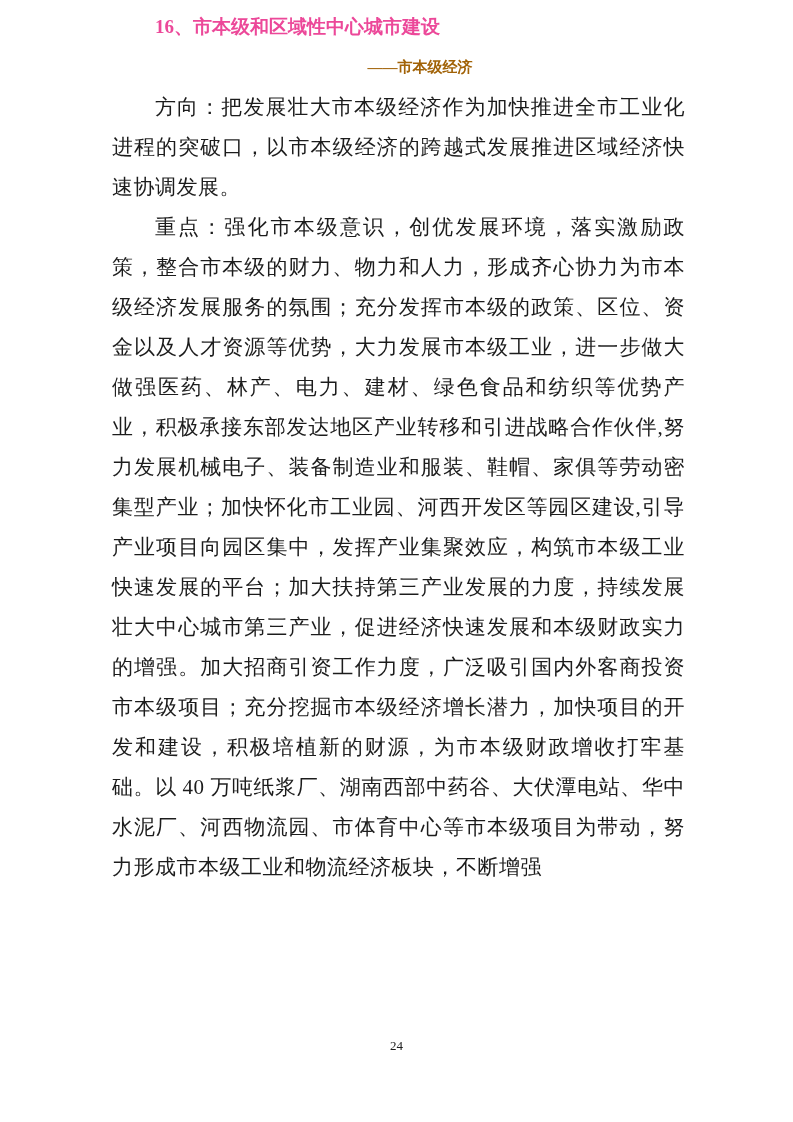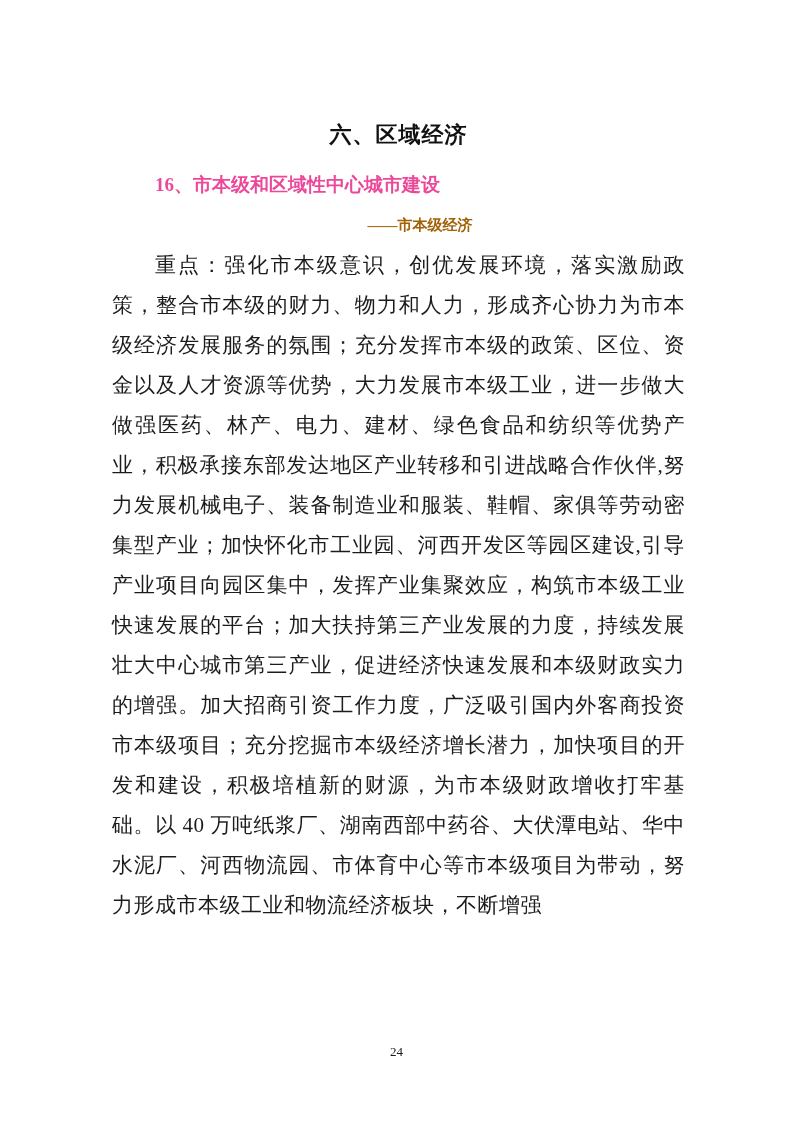--- a/index.html
+++ b/index.html
@@ -50,34 +50,34 @@
     line-height: 40px;
     text-align: justify;
     text-justify: inter-character;
     text-indent: 43px;
     letter-spacing: 0.5px;
     color: #1c1c1c;
   }
   .page-number {
     position: absolute;
     left: 0;
-    bottom: 62px;
+    bottom: 68px;
     width: 793px;
     text-align: center;
     font-size: 13px;
     color: #1c1c1c;
   }
 </style>
 </head>
 <body>
 
 <div class="page">
-  <h1 class="doc-title">六、区域经济</h1>
 
   <h2 class="section-heading">16、市本级和区域性中心城市建设</h2>
 
   <h3 class="sub-heading">——市本级经济</h3>
 
+  <p class="para">方向：把发展壮大市本级经济作为加快推进全市工业化进程的突破口，以市本级经济的跨越式发展推进区域经济快速协调发展。</p>
 
   <p class="para">重点：强化市本级意识，创优发展环境，落实激励政策，整合市本级的财力、物力和人力，形成齐心协力为市本级经济发展服务的氛围；充分发挥市本级的政策、区位、资金以及人才资源等优势，大力发展市本级工业，进一步做大做强医药、林产、电力、建材、绿色食品和纺织等优势产业，积极承接东部发达地区产业转移和引进战略合作伙伴,努力发展机械电子、装备制造业和服装、鞋帽、家俱等劳动密集型产业；加快怀化市工业园、河西开发区等园区建设,引导产业项目向园区集中，发挥产业集聚效应，构筑市本级工业快速发展的平台；加大扶持第三产业发展的力度，持续发展壮大中心城市第三产业，促进经济快速发展和本级财政实力的增强。加大招商引资工作力度，广泛吸引国内外客商投资市本级项目；充分挖掘市本级经济增长潜力，加快项目的开发和建设，积极培植新的财源，为市本级财政增收打牢基础。以 40 万吨纸浆厂、湖南西部中药谷、大伏潭电站、华中水泥厂、河西物流园、市体育中心等市本级项目为带动，努力形成市本级工业和物流经济板块，不断增强</p>
 
   <div class="page-number">24</div>
 </div>
 
 </body></html>

